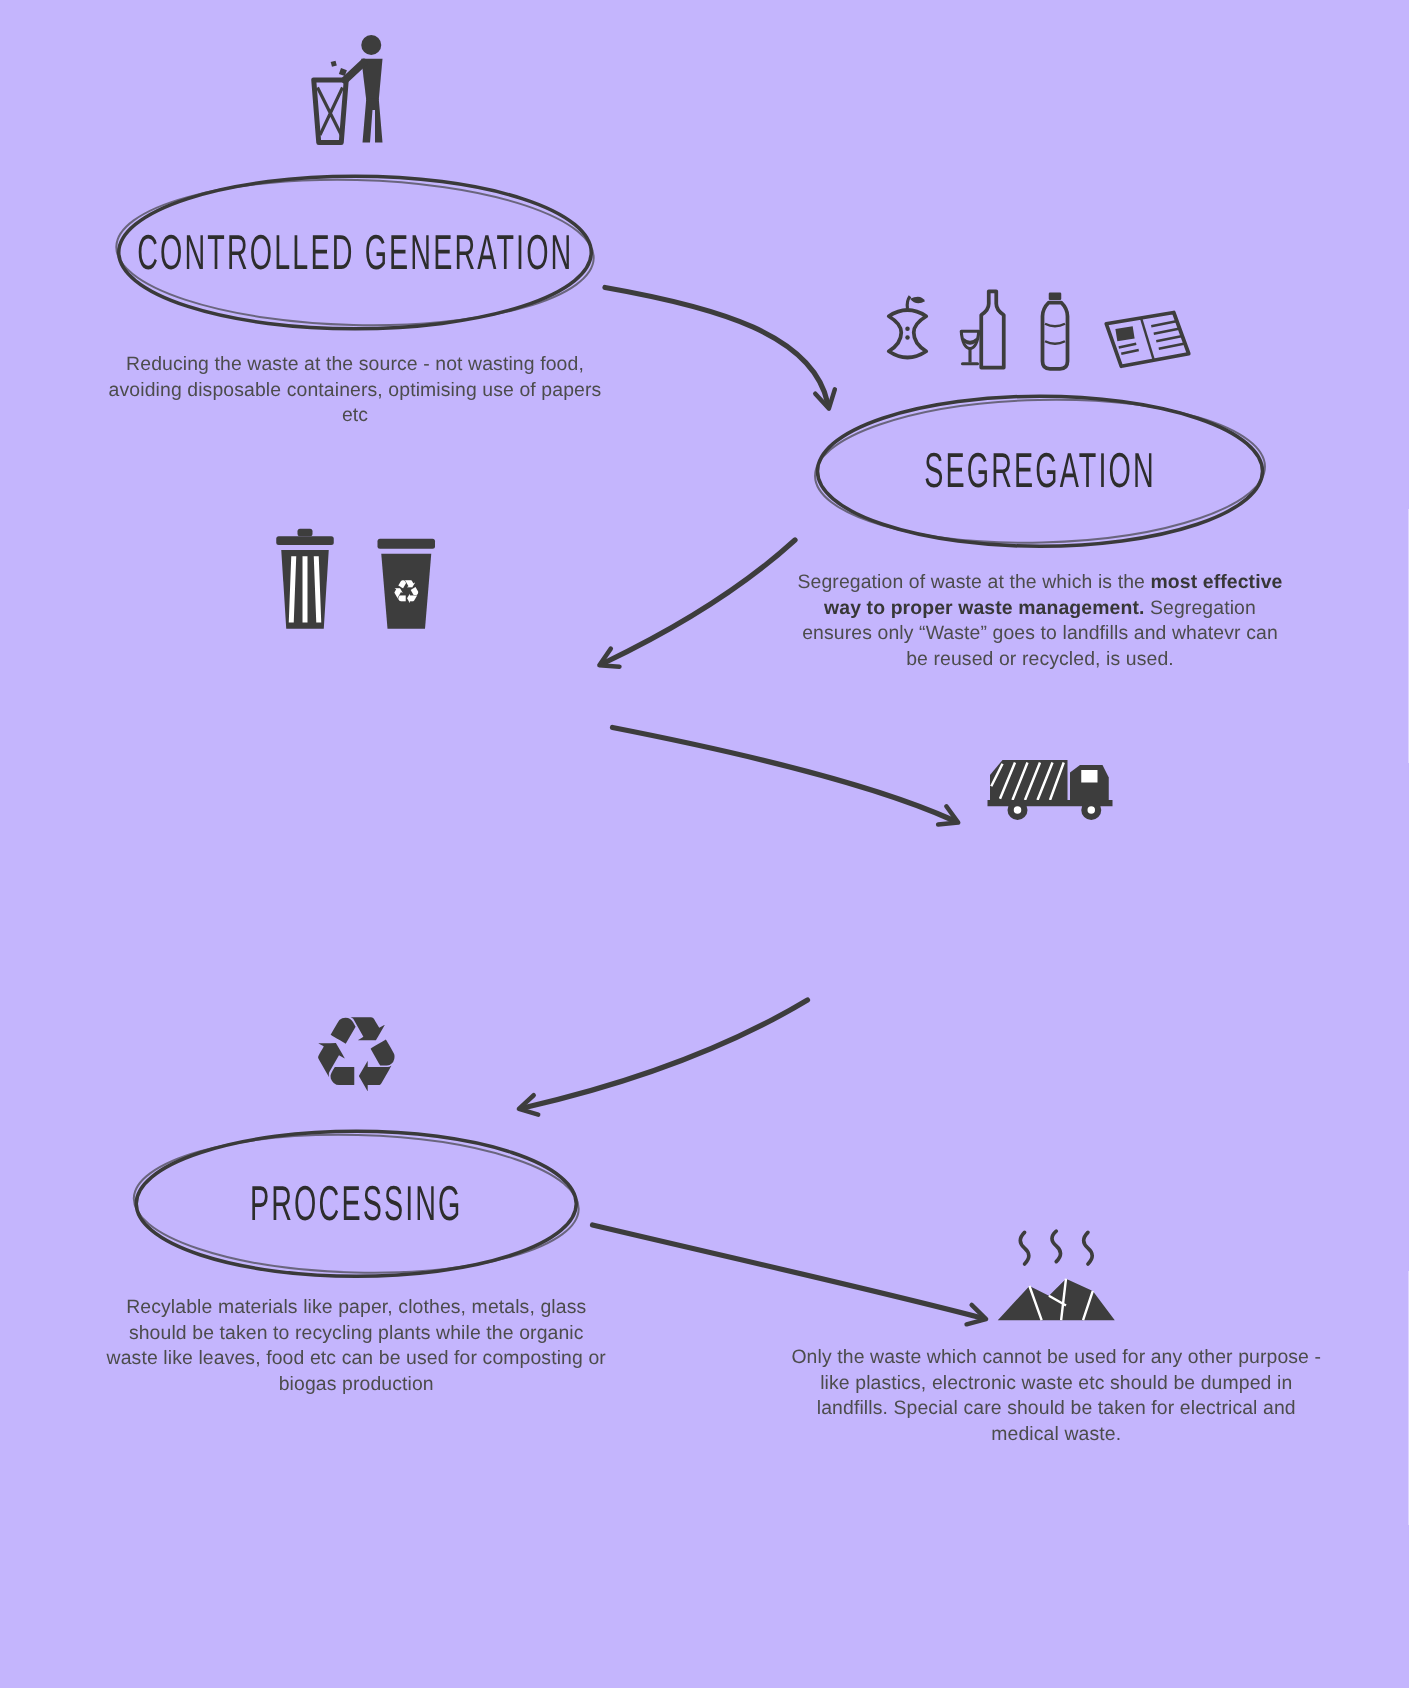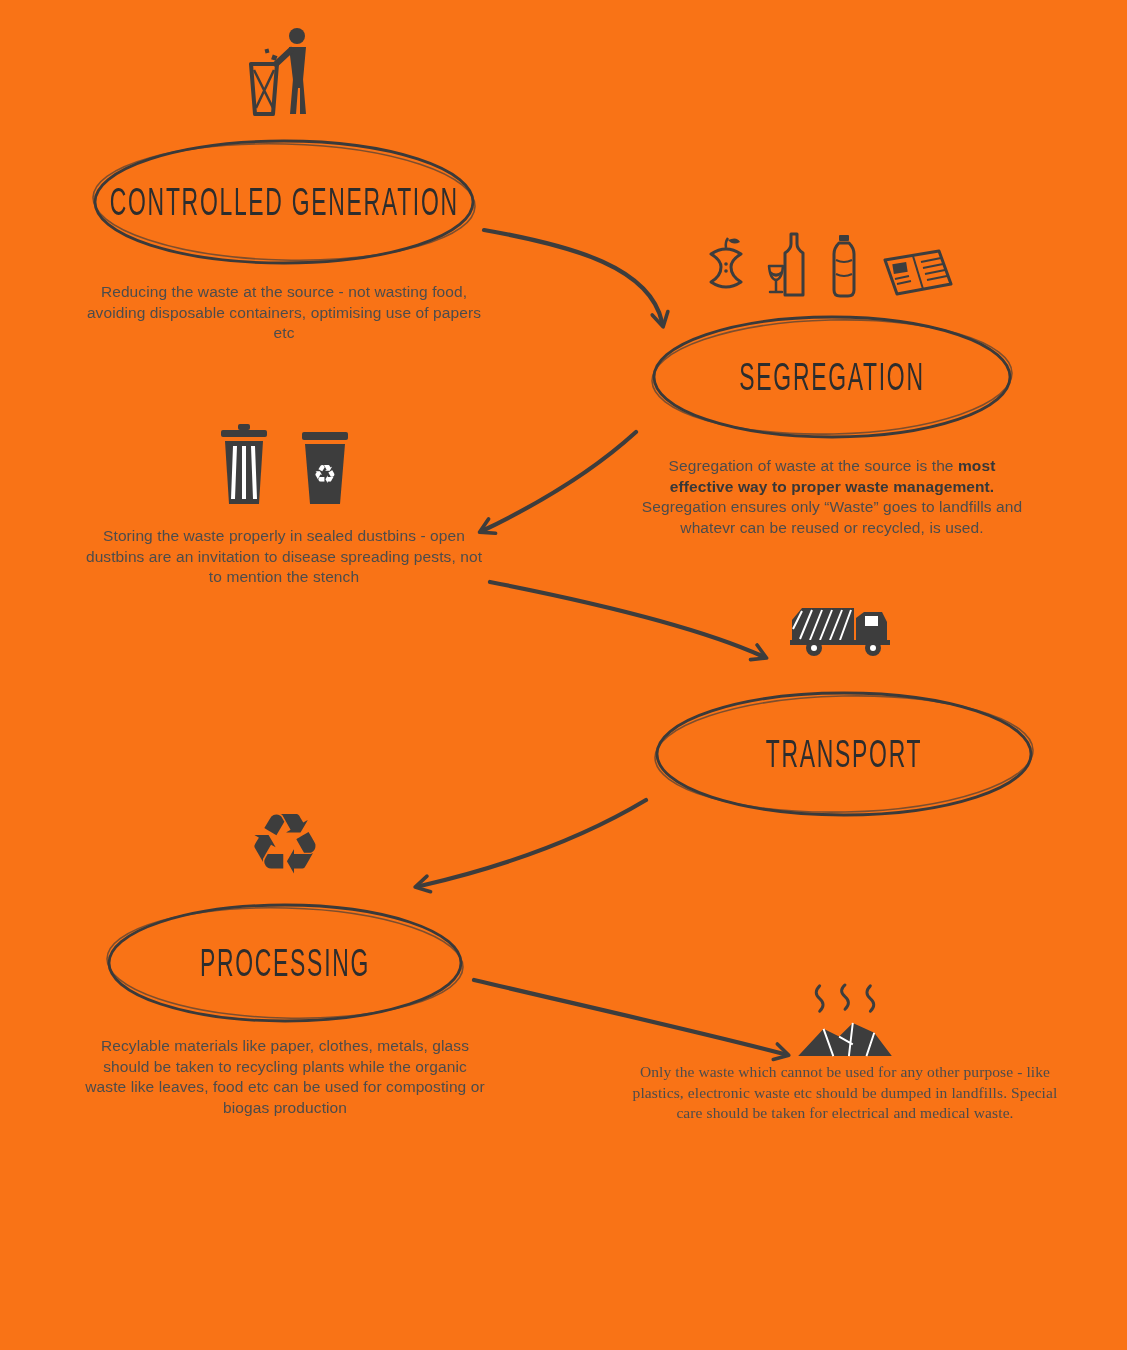--- a/index.html
+++ b/index.html
@@ -1,18 +1,18 @@
 <!DOCTYPE html>
 <html><head>
 <meta charset="utf-8">
 <style>
   * { margin:0; padding:0; box-sizing:border-box; }
   html,body { background:#ffffff; }
   body { font-family:"Liberation Sans", sans-serif; }
-  .page { position:relative; width:1127px; height:1350px; background:#f97316; overflow:hidden; margin:0 auto; }
+  .page { position:relative; width:1127px; height:1350px; background:#c4b5fd; overflow:hidden; margin:0 auto; }
 
   .node { position:absolute; display:flex; flex-direction:column; align-items:center; }
   .icon-slot { display:flex; align-items:flex-end; justify-content:center; gap:22px; }
 
   .bubble { position:relative; }
   .bubble svg.ellipse { display:block; }
   .e1 { fill:none; stroke:#3a3a3a; stroke-width:2.8; }
   .e2 { fill:none; stroke:#3a3a3a; stroke-width:1.6; opacity:.65; }
 
   .title-layer { position:absolute; inset:0; display:flex; align-items:center; justify-content:center; }
@@ -40,21 +40,21 @@
   .n4 { left:646px; top:598px; width:396px; }
   .n4 .icon-slot { height:60px; margin-bottom:28px; }
   .n4 .desc { margin-top:10px; width:400px; }
 
   .n5 { left:90px;  top:798px; width:390px; }
   .n5 .icon-slot { height:92px; margin-bottom:8px; }
   .n5 .desc { margin-top:8px; width:400px; }
 
   .n6 { left:630px; top:982px; width:430px; }
   .n6 .icon-slot { height:78px; margin-bottom:2px; }
-  .n6 .desc { margin-top:0; width:428px;font-family:Liberation Serif, serif; }
+  .n6 .desc { margin-top:14px; width:428px; }
 
   .arrows { position:absolute; left:0; top:0; pointer-events:none; }
   .flow { fill:none; stroke:#3d3d3d; stroke-width:4.2; stroke-linecap:round; }
 </style>
 </head>
 <body>
 
 <div class="page">
 
   <svg class="arrows" width="1127" height="1350" viewBox="0 0 1127 1350">
@@ -134,67 +134,57 @@
     </div>
     <div class="bubble">
       <svg class="ellipse" width="368" height="134" viewBox="0 0 368 134">
         <ellipse class="e1" cx="184" cy="67" rx="178" ry="60"></ellipse>
         <ellipse class="e2" cx="184" cy="67" rx="180" ry="57" transform="rotate(-1.3 184 67)"></ellipse>
       </svg>
       <div class="title-layer">
           <span class="step-title">SEGREGATION</span>
         </div>
     </div>
-    <p class="desc"><span>Segregation of waste at the source is the </span><b>most effective way to proper waste management.</b><span> Segregation ensures only “Waste” goes to landfills and whatevr can be reused or recycled, is used.</span></p>
+    <p class="desc"><span>Segregation of waste at the which is the </span><b>most effective way to proper waste management.</b><span> Segregation ensures only “Waste” goes to landfills and whatevr can be reused or recycled, is used.</span></p>
   </section>
 
   <section class="node n3">
     <div class="icon-slot">
       <span>
         <svg width="52" height="84" viewBox="0 0 52 84">
           <rect x="20" y="2" width="12" height="6" rx="2" fill="#3d3d3d"></rect>
           <rect x="3" y="8" width="46" height="7" rx="2" fill="#3d3d3d"></rect>
           <path d="M7 19 L45 19 L41 82 L11 82 Z" fill="#3d3d3d"></path>
           <path d="M17 24 L15 77 M26 24 L26 77 M35 24 L37 77" stroke="#ffffff" stroke-width="4"></path>
         </svg>
       </span>
       <span>
         <svg width="50" height="78" viewBox="0 0 50 78">
           <rect x="2" y="4" width="46" height="8" rx="2" fill="#3d3d3d"></rect>
           <path d="M5 16 L45 16 L40 76 L10 76 Z" fill="#3d3d3d"></path>
           <text x="25" y="55" font-size="26" fill="#ffffff" text-anchor="middle" font-family="DejaVu Sans, sans-serif">♻</text>
         </svg>
       </span>
     </div>
-    <p class="desc">Storing the waste properly in sealed dustbins - open dustbins are an invitation to disease spreading pests, not to mention the stench</p>
   </section>
 
   <section class="node n4">
     <div class="icon-slot">
       <svg width="112" height="60" viewBox="0 0 112 60">
         <path d="M4 44 L4 22 L14 10 L66 10 L66 44 Z" fill="#3d3d3d"></path>
         <path d="M14 13 L5 31 M24 12 L12 41 M34 12 L22 42 M44 12 L32 42 M54 12 L42 42 M63 12 L52 42" stroke="#ffffff" stroke-width="2"></path>
         <path d="M68 44 L68 20 L76 14 L94 14 L99 24 L99 44 Z" fill="#3d3d3d"></path>
         <rect x="77" y="18" width="13" height="10" fill="#ffffff"></rect>
         <rect x="2" y="42" width="100" height="5" fill="#3d3d3d"></rect>
         <circle cx="26" cy="50" r="8" fill="#3d3d3d"></circle>
           <circle cx="26" cy="50" r="3" fill="#ffffff"></circle>
         <circle cx="85" cy="50" r="8" fill="#3d3d3d"></circle>
           <circle cx="85" cy="50" r="3" fill="#ffffff"></circle>
       </svg>
     </div>
-    <div class="bubble">
-      <svg class="ellipse" width="388" height="136" viewBox="0 0 388 136">
-        <ellipse class="e1" cx="194" cy="68" rx="187" ry="61"></ellipse>
-        <ellipse class="e2" cx="194" cy="68" rx="189" ry="58" transform="rotate(-1.2 194 68)"></ellipse>
-      </svg>
-      <div class="title-layer">
-          <span class="step-title">TRANSPORT</span>
-        </div>
-    </div>
   </section>
 
   <section class="node n5">
     <div class="icon-slot">
       <div class="recycle-glyph">♻</div>
     </div>
     <div class="bubble">
       <svg class="ellipse" width="364" height="130" viewBox="0 0 364 130">
         <ellipse class="e1" cx="182" cy="65" rx="176" ry="58"></ellipse>
         <ellipse class="e2" cx="182" cy="65" rx="178" ry="55" transform="rotate(1.4 182 65)"></ellipse>

